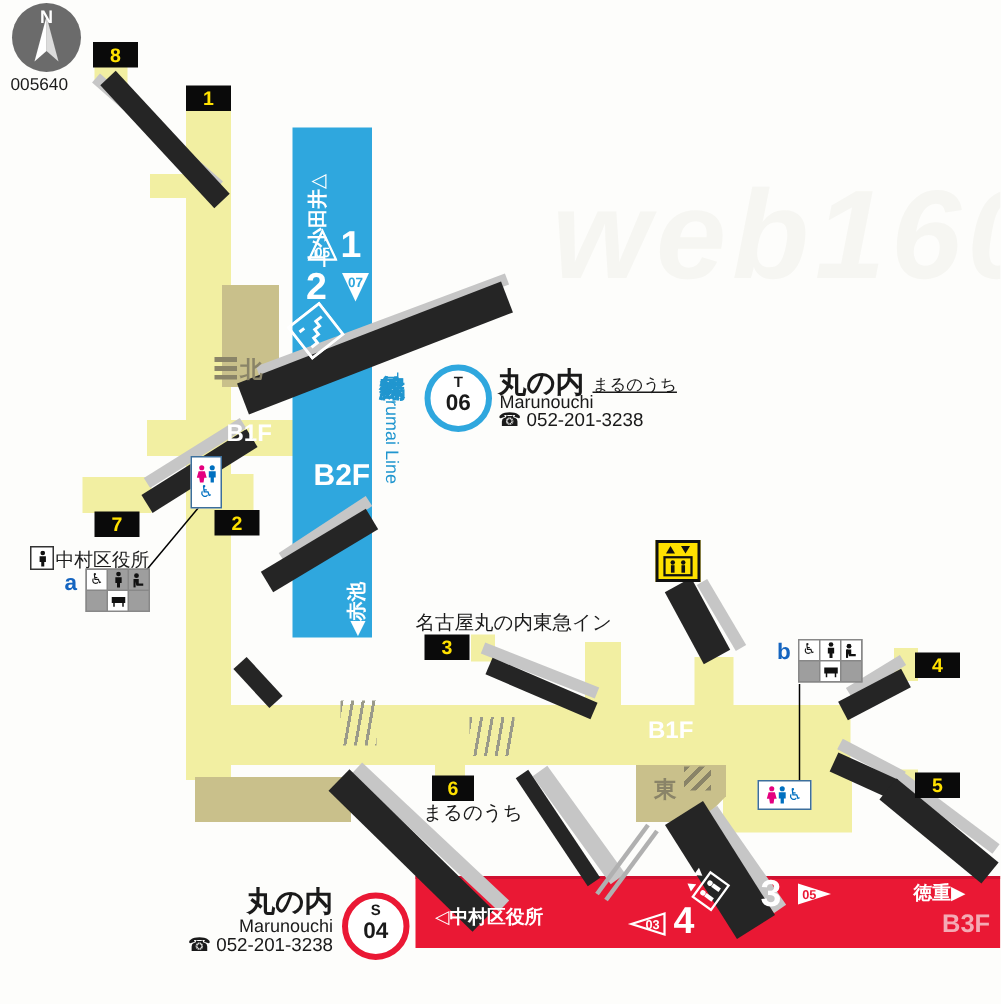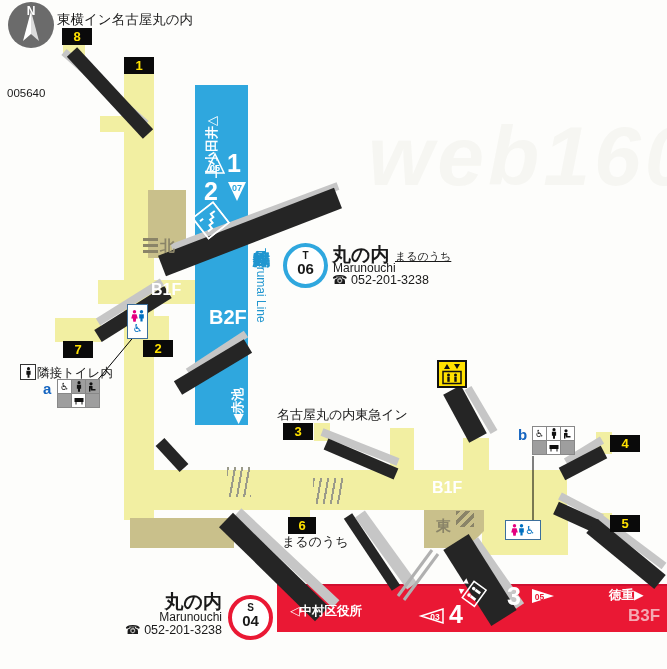--- a/index.html
+++ b/index.html
@@ -87,23 +87,22 @@
     </g>
   </svg>
 
   <div class="abs z3" style="left:8px;top:2px;width:46px;height:46px;border-radius:50%;background:#6b6b6b;">
     <div class="abs" style="left:0;top:2px;width:46px;text-align:center;color:#fff;font-weight:bold;font-size:12px;">N</div>
     <svg width="46" height="46">
       <polygon points="23,9 31,39 23,32" fill="#dcdcdc"></polygon>
       <polygon points="23,9 15,39 23,32" fill="#ffffff"></polygon>
     </svg>
   </div>
-  <div class="abs z3" style="left:7px;top:51px;font-size:11.5px;margin-top:36px;">005640</div>
-
-  <div class="abs z3" style="left:57px;top:11px;font-size:13.5px;">東横イン名古屋丸の内</div>
+  <div class="abs z3" style="left:7px;top:51px;font-size:11.5px;">005640</div>
+
   <div class="abs z3 badge" style="left:62px;top:28px;">8</div>
   <div class="abs z3 badge" style="left:124px;top:57px;">1</div>
 
   <div class="abs z3 rot" style="left:203px;top:178px;width:92px;height:17px;color:#fff;font-size:13px;font-weight:bold;">
     <span>上小田井</span><span>△</span>
   </div>
   <svg class="abs z3" style="left:205px;top:152px;" width="20" height="24">
     <polygon points="10,2 19,21 1,21" fill="none" stroke="#fff" stroke-width="1.5"></polygon>
     <text x="10" y="19" text-anchor="middle" font-size="9" font-weight="bold" fill="#fff">05</text>
   </svg>
@@ -158,21 +157,21 @@
     </div>
     <div style="color:#0070c0;font-size:11px;line-height:12px;">♿</div>
   </div>
 
   <div class="abs z3" style="left:20px;top:364px;width:14px;height:14px;border:1px solid #333;background:#fff;display:flex;align-items:center;justify-content:center;">
     <svg width="7" height="11" viewBox="0 0 7 12" fill="#111">
         <circle cx="3.5" cy="1.8" r="1.7"></circle>
         <path d="M1.2 4.2h4.6v4.2H4.6v3.2H2.4V8.4H1.2z"></path>
       </svg>
   </div>
-  <div class="abs z3" style="left:37px;top:365px;font-size:12.5px;">隣接トイレ内</div>
+  <div class="abs z3" style="left:37px;top:365px;font-size:12.5px;">中村区役所</div>
   <div class="abs z3" style="left:43px;top:380px;font-size:15px;font-weight:bold;color:#1565c0;">a</div>
   <div class="abs z3 fgrid" style="left:57px;top:379px;">
     <div class="fcell">♿</div>
     <div class="fcell gray">
         <svg width="8" height="11" viewBox="0 0 7 12" fill="#111">
           <circle cx="3.5" cy="1.8" r="1.7"></circle>
           <path d="M1.2 4.2h4.6v4.2H4.6v3.2H2.4V8.4H1.2z"></path>
         </svg>
       </div>
     <div class="fcell gray">

